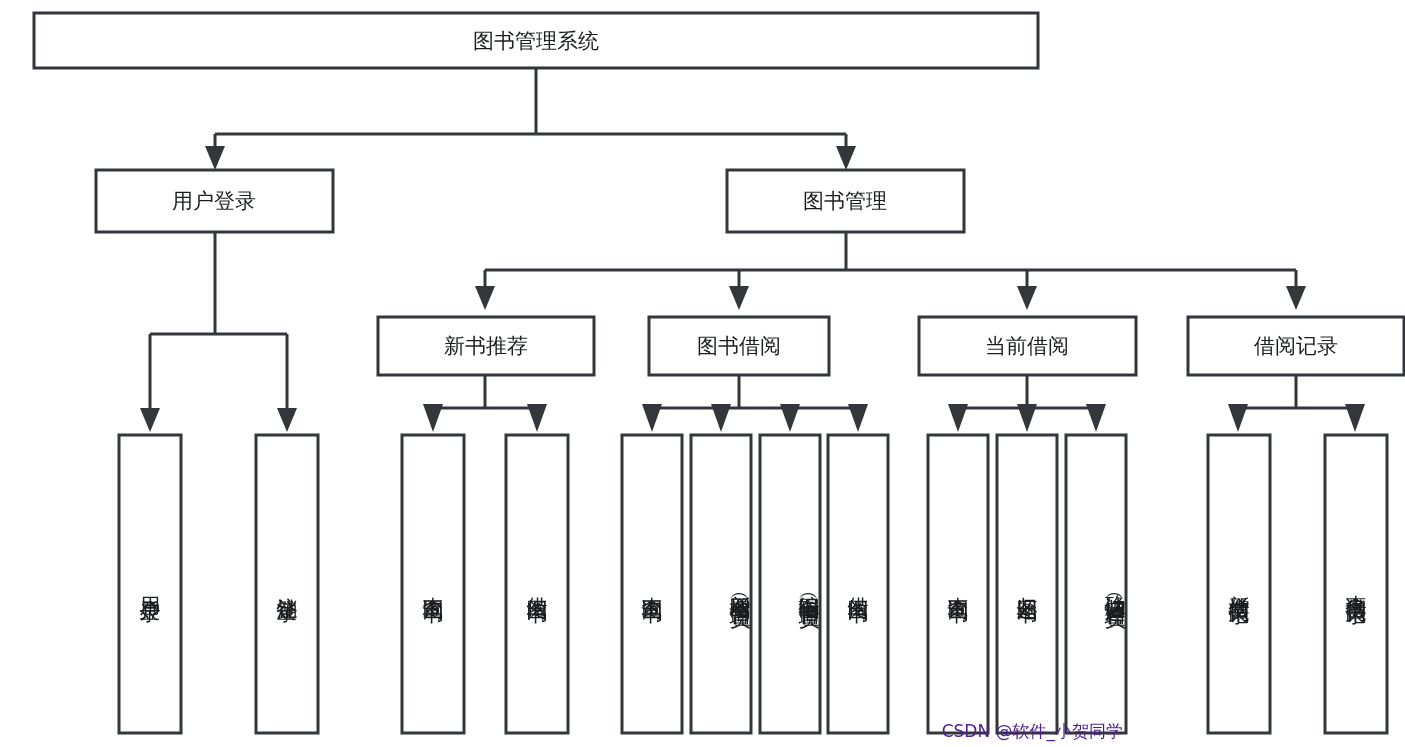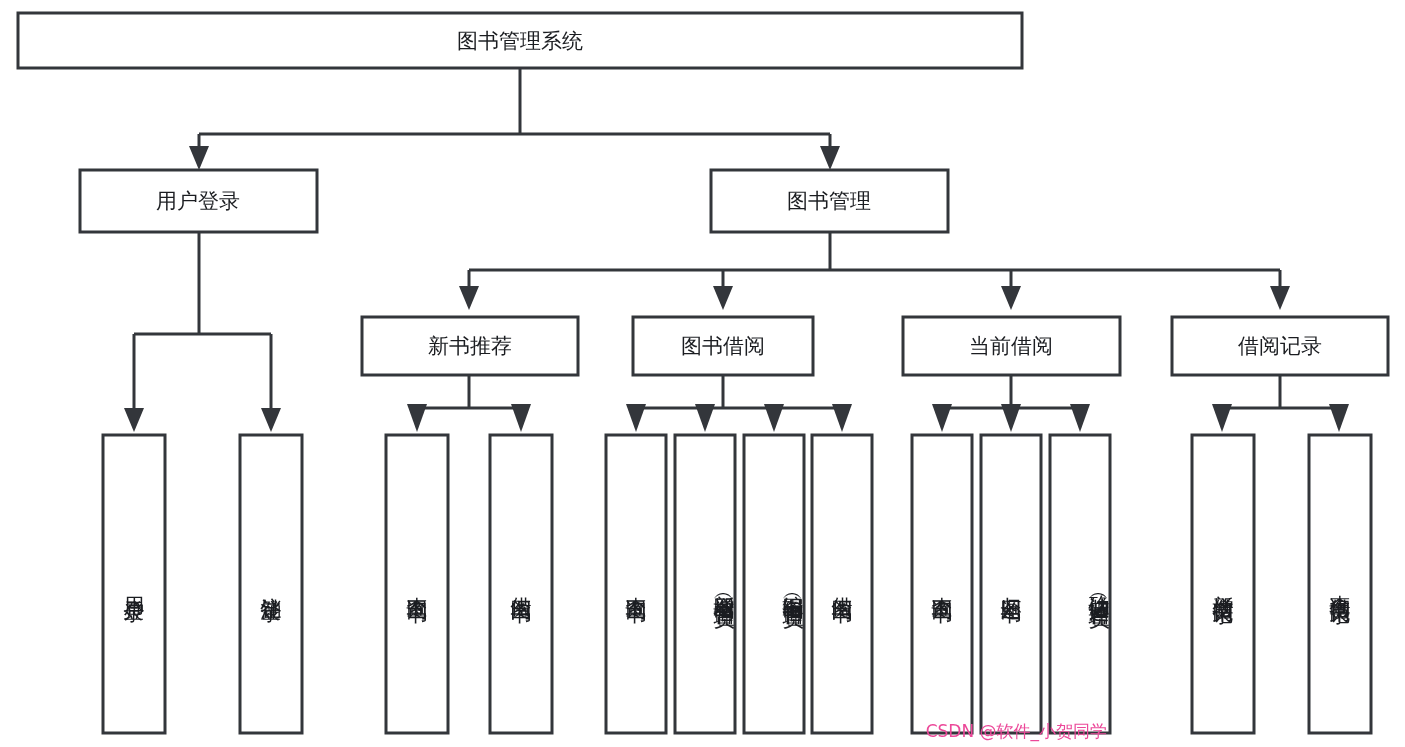--- a/index.html
+++ b/index.html
@@ -9,21 +9,21 @@
   }
   body {
     width: 1405px;
     height: 747px;
     font-family: "DejaVu Sans", "Liberation Sans", sans-serif;
     overflow: hidden;
     position: relative;
   }
   #diagram-root {
     position: absolute;
-    left: 0;
+    left: 16px;
     top: 0;
     width: 1115px;
     height: 747px;
   }
   svg#flow {
     display: block;
     width: 1405px;
     height: 747px;
   }
   .node-box {
@@ -71,21 +71,21 @@
     display: flex;
     align-items: flex-start;
     justify-content: center;
   }
   #watermark {
     position: absolute;
     right: 8px;
     bottom: 4px;
     font-family: "DejaVu Sans", "Liberation Sans", sans-serif;
     font-size: 17px;
-    color: #ec4899;
+    color: #4c1d95;
     white-space: nowrap;
     pointer-events: none;
   }
 </style>
 </head>
 <body>
 
 <div id="diagram-root">
 
   <svg id="flow" viewBox="0 0 1405 747" xmlns="http://www.w3.org/2000/svg">

